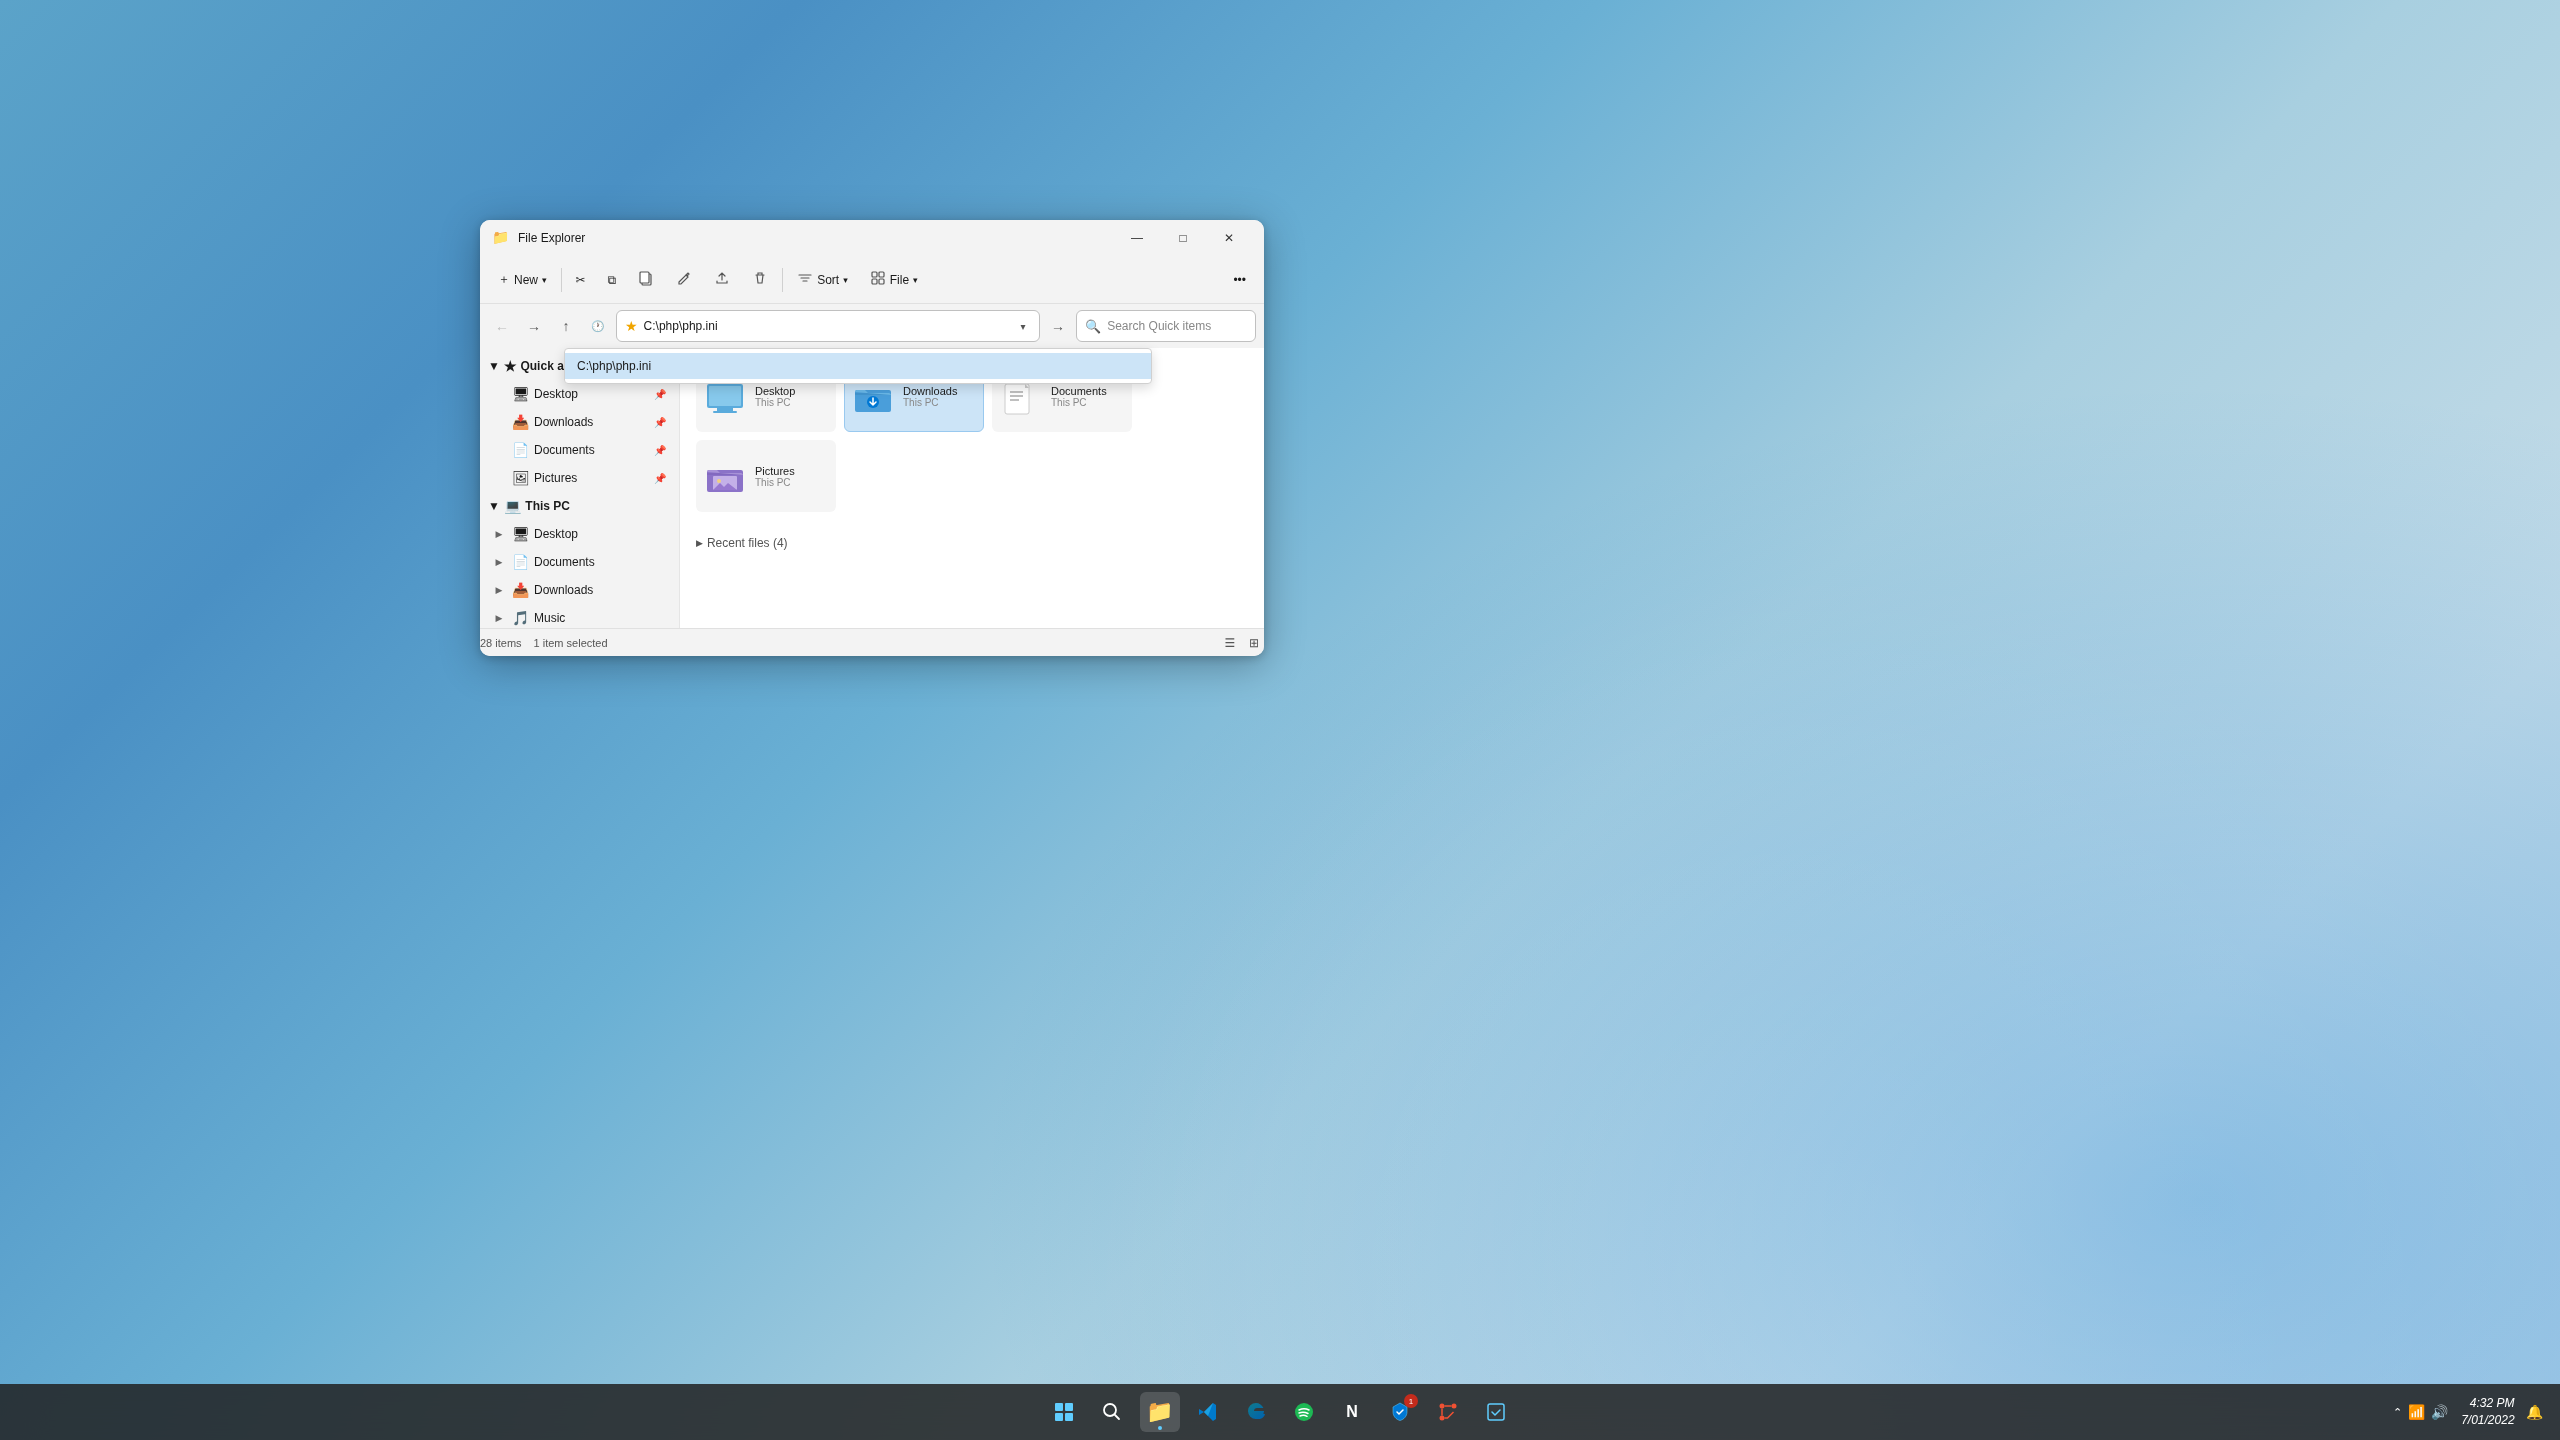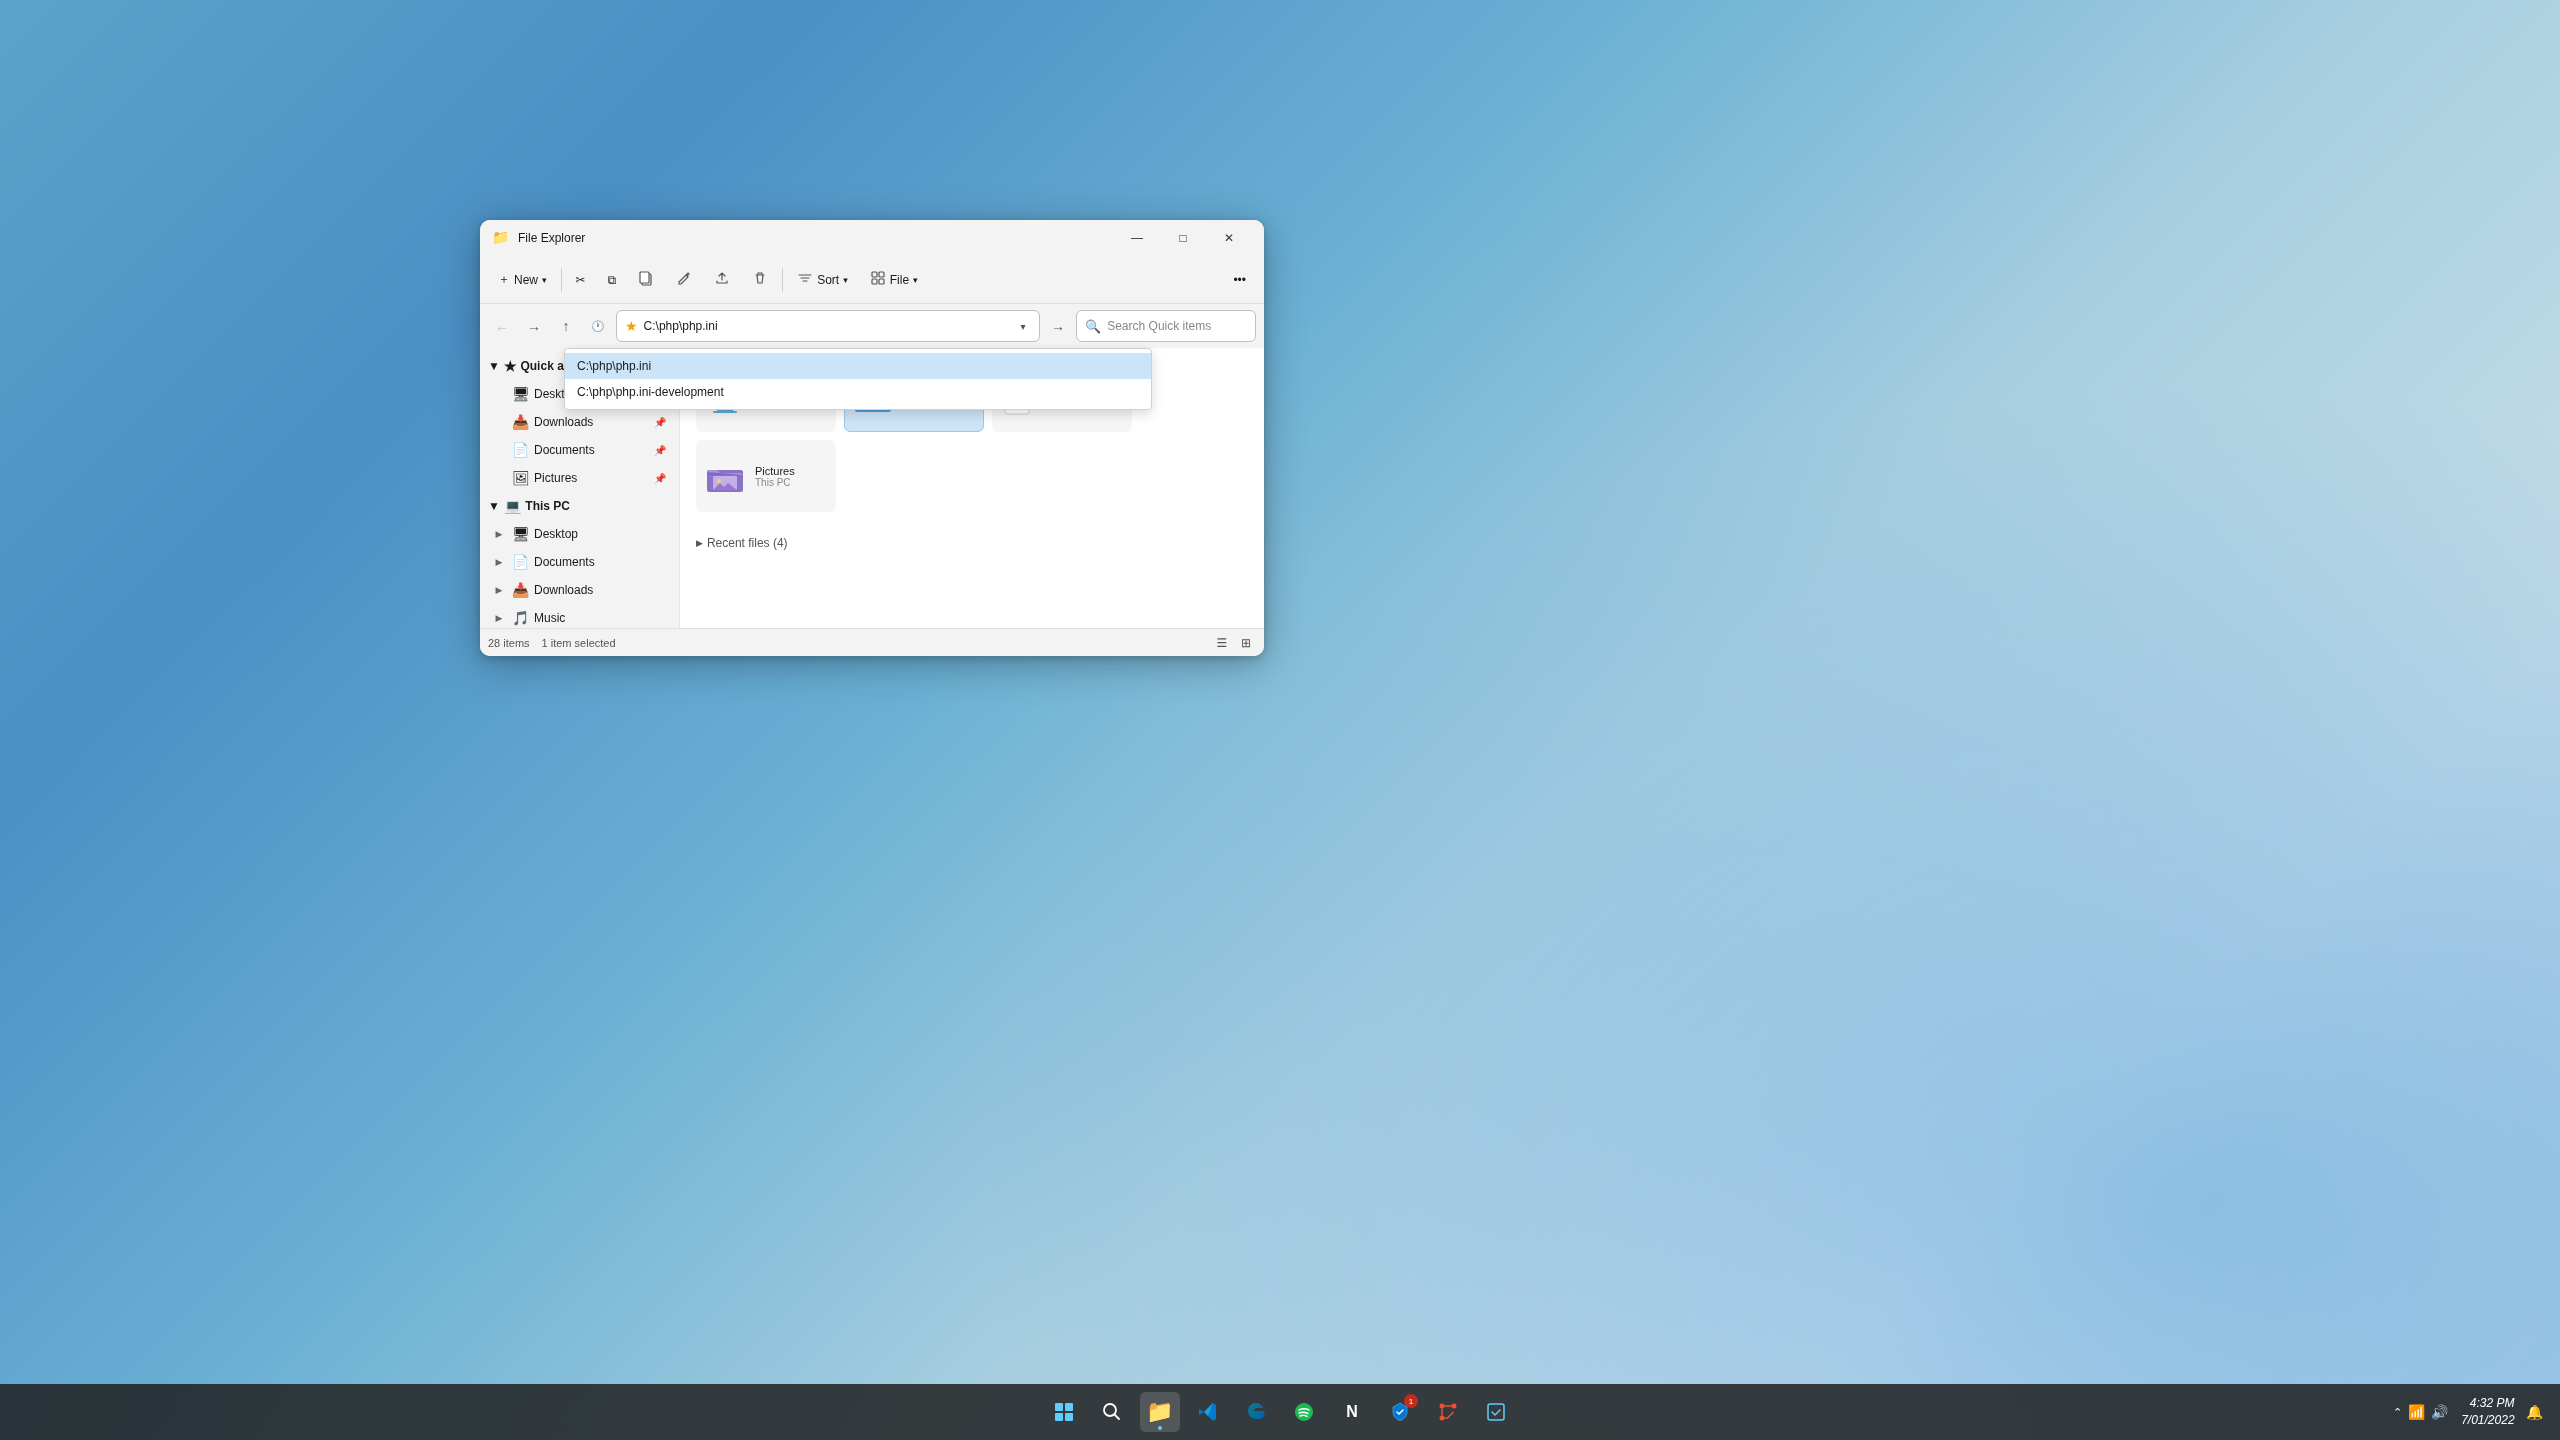--- a/index.html
+++ b/index.html
@@ -339,21 +339,21 @@
     }
     .recent-toggle .arrow { font-size: 9px; }
 
     
     .status-bar {
       height: 28px;
       background: #f3f3f3;
       border-top: 1px solid #e0e0e0;
       display: flex;
       align-items: center;
-      padding: 0 8px;
+      padding: 0 0;
       justify-content: space-between;
       flex-shrink: 0;
       font-size: 11px;
       color: #555;
       border-radius: 0 0 10px 10px;
     }
     .status-left { display: flex; gap: 12px; }
     .status-right { display: flex; gap: 4px; }
     .view-toggle {
       width: 20px; height: 20px;
@@ -487,21 +487,20 @@
     <div class="nav-btn" style="font-size:11px;">🕐</div>
 
     <div class="address-box">
       <span class="address-star">★</span>
       <span class="address-text">C:\php\php.ini</span>
       <span class="address-dropdown">▾</span>
     </div>
 
     <div class="address-dropdown-menu">
       <div class="dropdown-item selected">C:\php\php.ini</div>
-      <div class="dropdown-item">C:\php\php.ini-development</div>
     </div>
 
     <div class="go-btn">→</div>
 
     <div class="search-box">
       <span class="search-icon">🔍</span>
       <span class="search-placeholder">Search Quick items</span>
     </div>
   </div>
 

